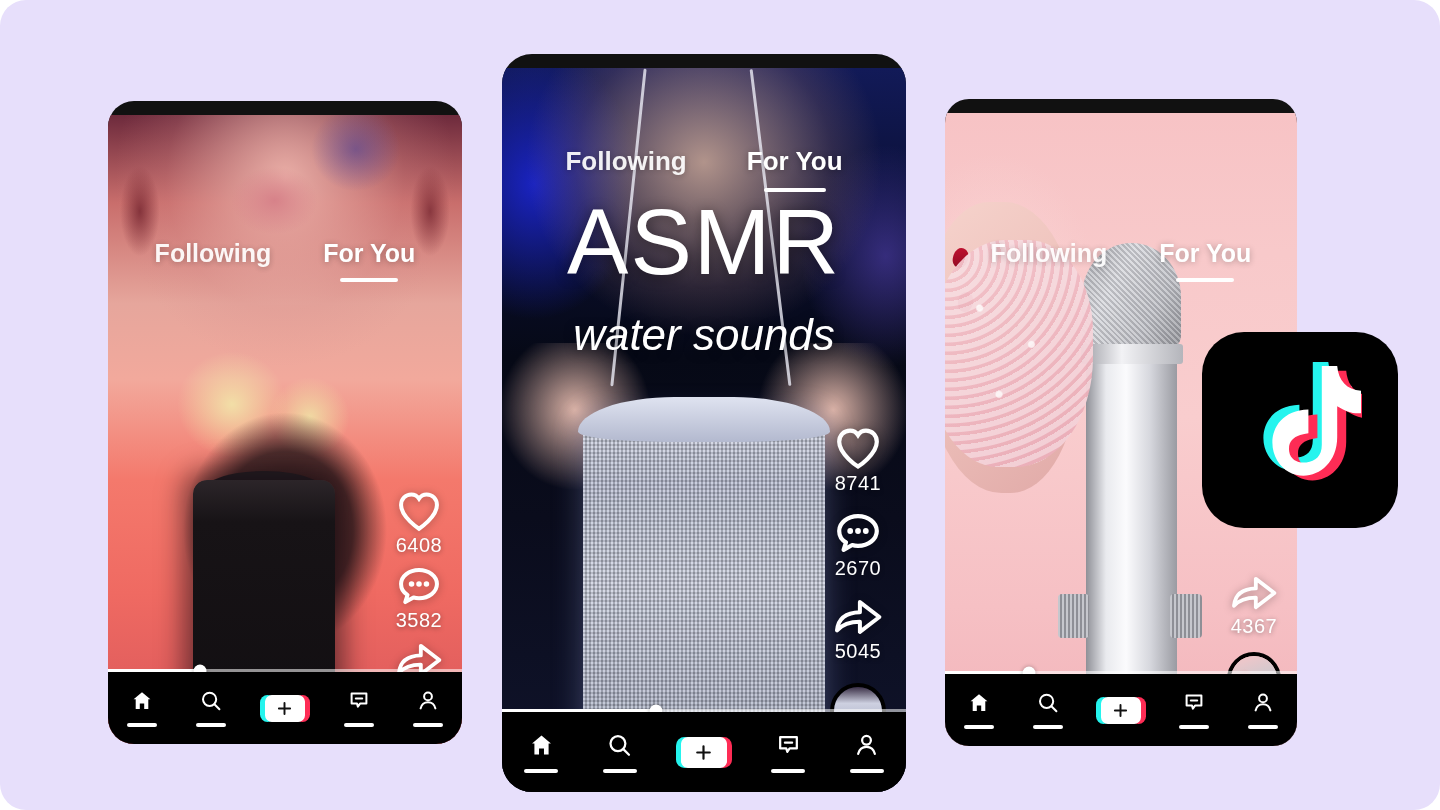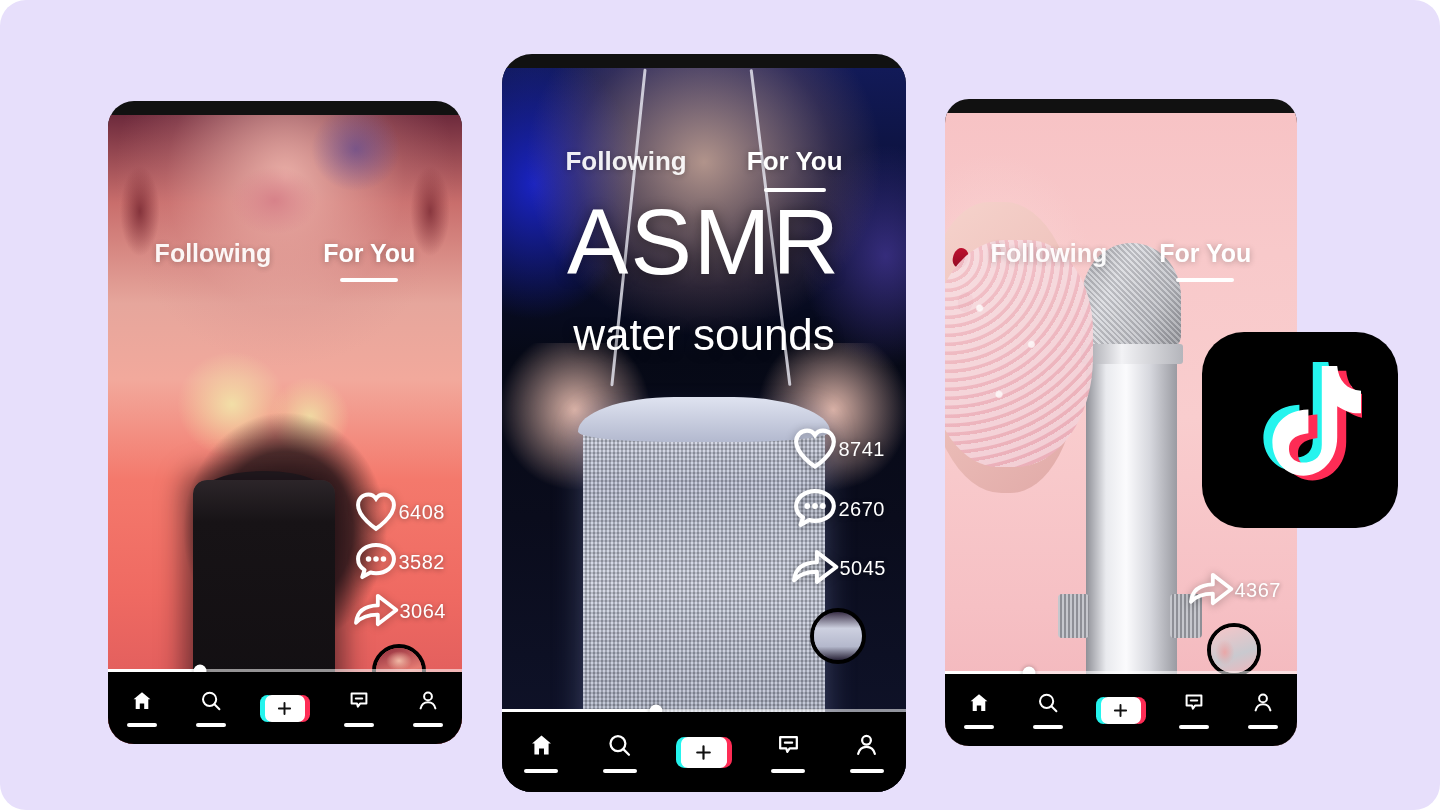--- a/index.html
+++ b/index.html
@@ -152,26 +152,26 @@
 
   #phone-right .tabs{top:126px;}
   #phone-right .tab{font-size:25px;}
   #phone-right .tab.inactive{margin-right:52px;}
   #phone-right .tab .ul{width:58px;bottom:-14px;}
 
   
   .title-wrap{position:absolute;left:0;right:0;top:128px;text-align:center;z-index:6;color:#ffffff;}
   .title-main{font-size:92px;font-weight:300;letter-spacing:2px;line-height:1;
               text-shadow:0 2px 14px rgba(0,0,0,.45);}
-  .title-sub{font-size:44px;font-weight:400;margin-top:22px;
+  .title-sub{font-size:44px;font-style:italic;font-weight:400;margin-top:22px;
              text-shadow:0 2px 12px rgba(0,0,0,.45);text-align:center;}
 
   
   .rail{position:absolute;display:flex;flex-direction:column;align-items:center;z-index:7;}
-  .act{display:flex;align-items:center;}
+  .act{display:flex;flex-direction:column;align-items:center;}
   .act svg{display:block;filter:drop-shadow(0 1px 4px rgba(0,0,0,.3));}
   .count{color:#fff;font-size:20px;margin-top:2px;letter-spacing:.5px;
          text-shadow:0 1px 5px rgba(0,0,0,.4);}
   .avatar{border-radius:50%;border:4px solid #000;overflow:hidden;background:#000;}
   .avatar .av-img{width:100%;height:100%;}
 
   #rail-left{right:16px;top:375px;}
   #rail-left .act{margin-bottom:8px;}
   #rail-left .avatar{width:46px;height:46px;margin-top:6px;}
   #rail-left .av-img{background:

